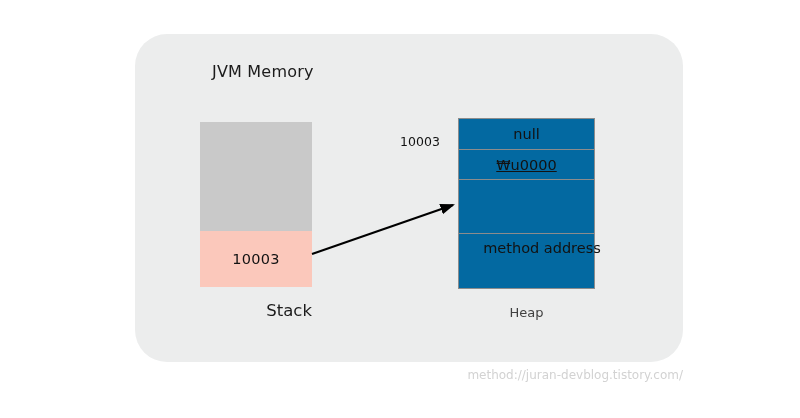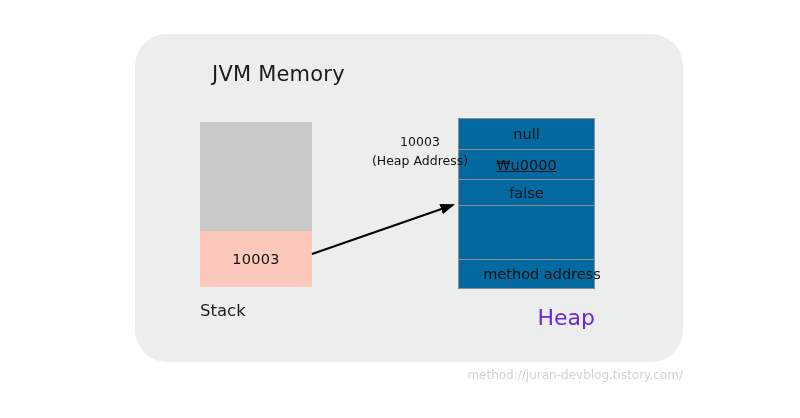--- a/index.html
+++ b/index.html
@@ -24,21 +24,21 @@
     width: 548px;
     height: 328px;
     background: #eceded;
     border-radius: 32px;
   }
 
   #panel-title {
     position: absolute;
     left: 212px;
     top: 62px;
-    font-size: 21px;
+    font-size: 16px;
     color: #1b1b1b;
     letter-spacing: 0.2px;
     white-space: nowrap;
     text-align: center;
   }
 
   
   #stack-block {
     position: absolute;
     left: 200px;
@@ -68,21 +68,21 @@
   #stack-frame-ref .cellval {
     font-size: 14.5px;
     color: #121212;
     letter-spacing: 0.3px;
   }
   #stack-caption {
     position: absolute;
     left: 200px;
     top: 301px;
     width: 112px;
-    text-align: left;
+    text-align: right;
     font-size: 16.5px;
     color: #1b1b1b;
   }
 
   
   #heap-block {
     position: absolute;
     left: 458px;
     top: 118px;
     width: 137px;
@@ -107,23 +107,23 @@
   .heap-row.r1 { height: 30px; text-decoration: underline; }
   .heap-row.r2 { height: 26px; }
   .heap-row.r3 { height: 54px; }
   .heap-row.r4 { height: 27px; padding-left: 31px; }
 
   #heap-caption {
     position: absolute;
     left: 458px;
     top: 305px;
     width: 137px;
-    text-align: right;
-    font-size: 22px;
-    color: #6d28d9;
+    text-align: center;
+    font-size: 13px;
+    color: #404040;
   }
 
   
   #pointer-arrow {
     position: absolute;
     left: 300px;
     top: 190px;
     width: 175px;
     height: 80px;
     pointer-events: none;
@@ -165,35 +165,33 @@
     <div id="stack-free-region"></div>
     <div id="stack-frame-ref">
       <span class="cellval">10003</span>
     </div>
   </div>
   <div id="stack-caption">Stack</div>
 
   <div id="heap-block">
     <div class="heap-row r0">null</div>
     <div class="heap-row r1">₩u0000</div>
-    <div class="heap-row r2">false</div>
     <div class="heap-row r3"></div>
     <div class="heap-row r4">method address</div>
   </div>
   <div id="heap-caption">Heap</div>
 
   <svg id="pointer-arrow" viewBox="0 0 175 80">
     <defs>
       <marker id="arrowhead" markerWidth="7" markerHeight="7" refX="6" refY="2.6" orient="auto" markerUnits="strokeWidth">
         <path d="M0,0 L7,2.6 L0,5.2 Z" fill="#000000"></path>
       </marker>
     </defs>
     <line x1="12" y1="64" x2="153" y2="15" stroke="#000000" stroke-width="2.1" marker-end="url(#arrowhead)"></line>
   </svg>
 
   <div id="pointer-label">
     <span class="lbl-line">10003</span>
-    <span class="lbl-line">(Heap Address)</span>
   </div>
 
   <div id="source-url">method://juran-devblog.tistory.com/</div>
 
 </div>
 
 </body></html>

